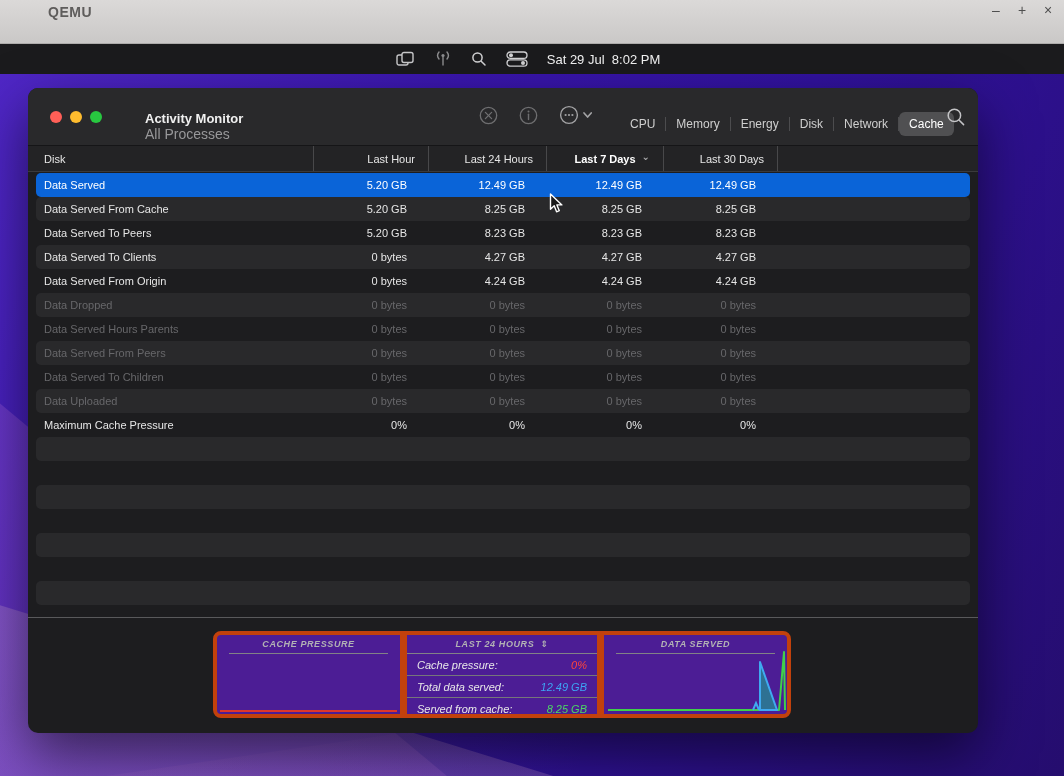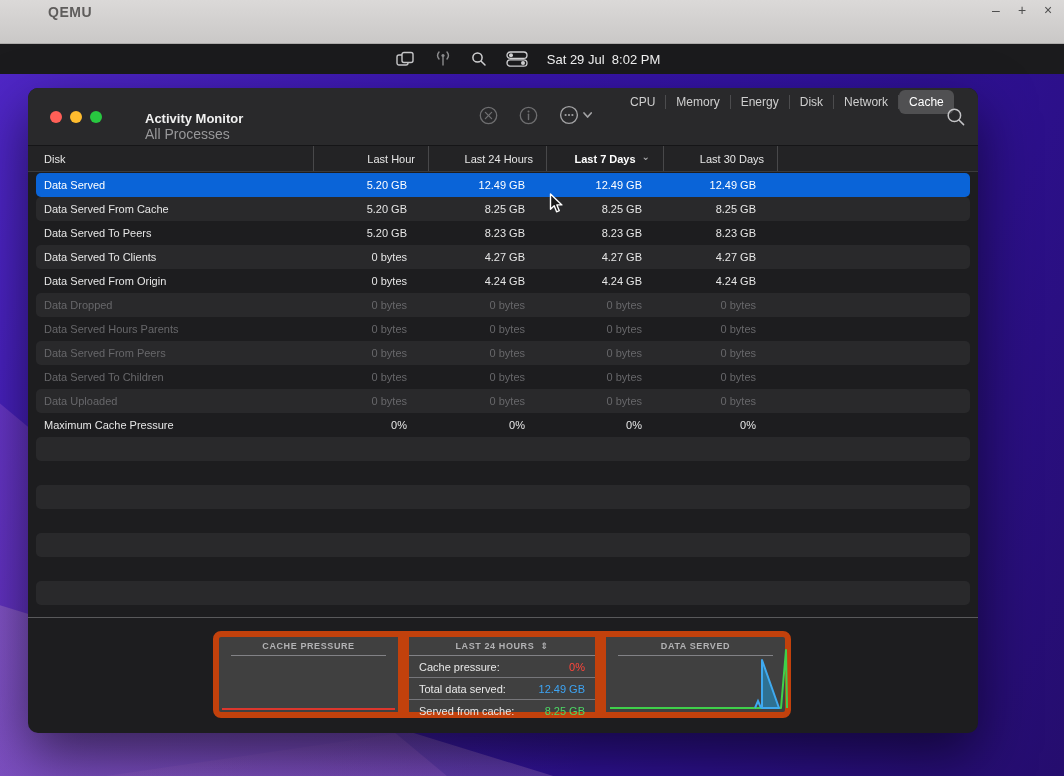--- a/index.html
+++ b/index.html
@@ -40,21 +40,21 @@
   .traffic { position:absolute; left:22px; top:23px; display:flex; gap:8px; }
   .light { width:12px; height:12px; border-radius:50%; }
   .light.red{ background:#ff5f57; } .light.yellow{ background:#febc2e; } .light.green{ background:#28c840; }
   .title-block { position:absolute; left:117px; top:23px; }
   .win-title { font-size:13px; font-weight:bold; color:#f0f0f0; }
   .win-subtitle { font-size:14px; color:#98989a; margin-top:0; }
 
   .toolbar-icons { position:absolute; left:451px; top:17px; display:flex; align-items:center; gap:21px; }
   .ticon { display:flex; align-items:center; }
 
-  .tabs { position:absolute; left:592px; top:2px; height:24px; display:flex; align-items:center; }
+  .tabs { position:absolute; left:592px; top:24px; height:24px; display:flex; align-items:center; }
   .tab { height:24px; display:flex; align-items:center; padding:0 10px; font-size:12px; color:#cfcfcf;
     border-radius:6px; cursor:default; white-space:nowrap; }
   .tab.selected { background:#505052; color:#ffffff; font-weight:normal; }
   .tab-sep { width:1px; height:14px; background:#4c4c4e; }
 
   .search-btn { position:absolute; left:918px; top:19px; }
 
   
   .thead { position:absolute; left:0; top:57px; width:100%; height:27px; background:#232325;
     border-top:1px solid #151517; border-bottom:1px solid #3a3a3c; display:flex; align-items:stretch; }
@@ -73,21 +73,21 @@
   .row.selected { background:#0a64d8; color:#ffffff; }
   .row.dimmed { color:#67676a; }
   .cell-name { width:277px; padding-left:8px; white-space:nowrap; overflow:hidden; }
   .cell-val { text-align:right; padding-right:21px; }
   .c1{ width:115px; } .c2{ width:118px; } .c3{ width:117px; } .c4{ width:114px; }
 
   .split-divider { position:absolute; left:0; top:529px; width:100%; height:1px; background:#59595b; }
 
   
   .footer { position:absolute; left:185px; top:543px; height:87px; display:flex; }
-  .fbox { border:6px solid #c2410c; background:#404040; position:relative; }
+  .fbox { border:4px solid #c2410c; background:#4c1d95; position:relative;font-style:italic; }
   .fbox.left { width:191px; border-radius:8px 0 0 8px; }
   .fbox.mid { width:198px; margin-left:-1px; }
   .fbox.right { width:191px; margin-left:-1px; border-radius:0 8px 8px 0; }
   .fbox-header { height:18px; display:flex; align-items:center; justify-content:center; gap:6px;
     font-size:9px; font-weight:bold; letter-spacing:.6px; color:#b2b2b4; }
   .fbox-rule { height:1px; background:#828286; margin:0 12px; }
   .fbox.mid .fbox-rule { margin:0; }
   .sort-updown { font-size:9px; color:#b2b2b4; font-weight:bold; }
 
   .stat-row { height:22px; display:flex; align-items:center; justify-content:space-between;

